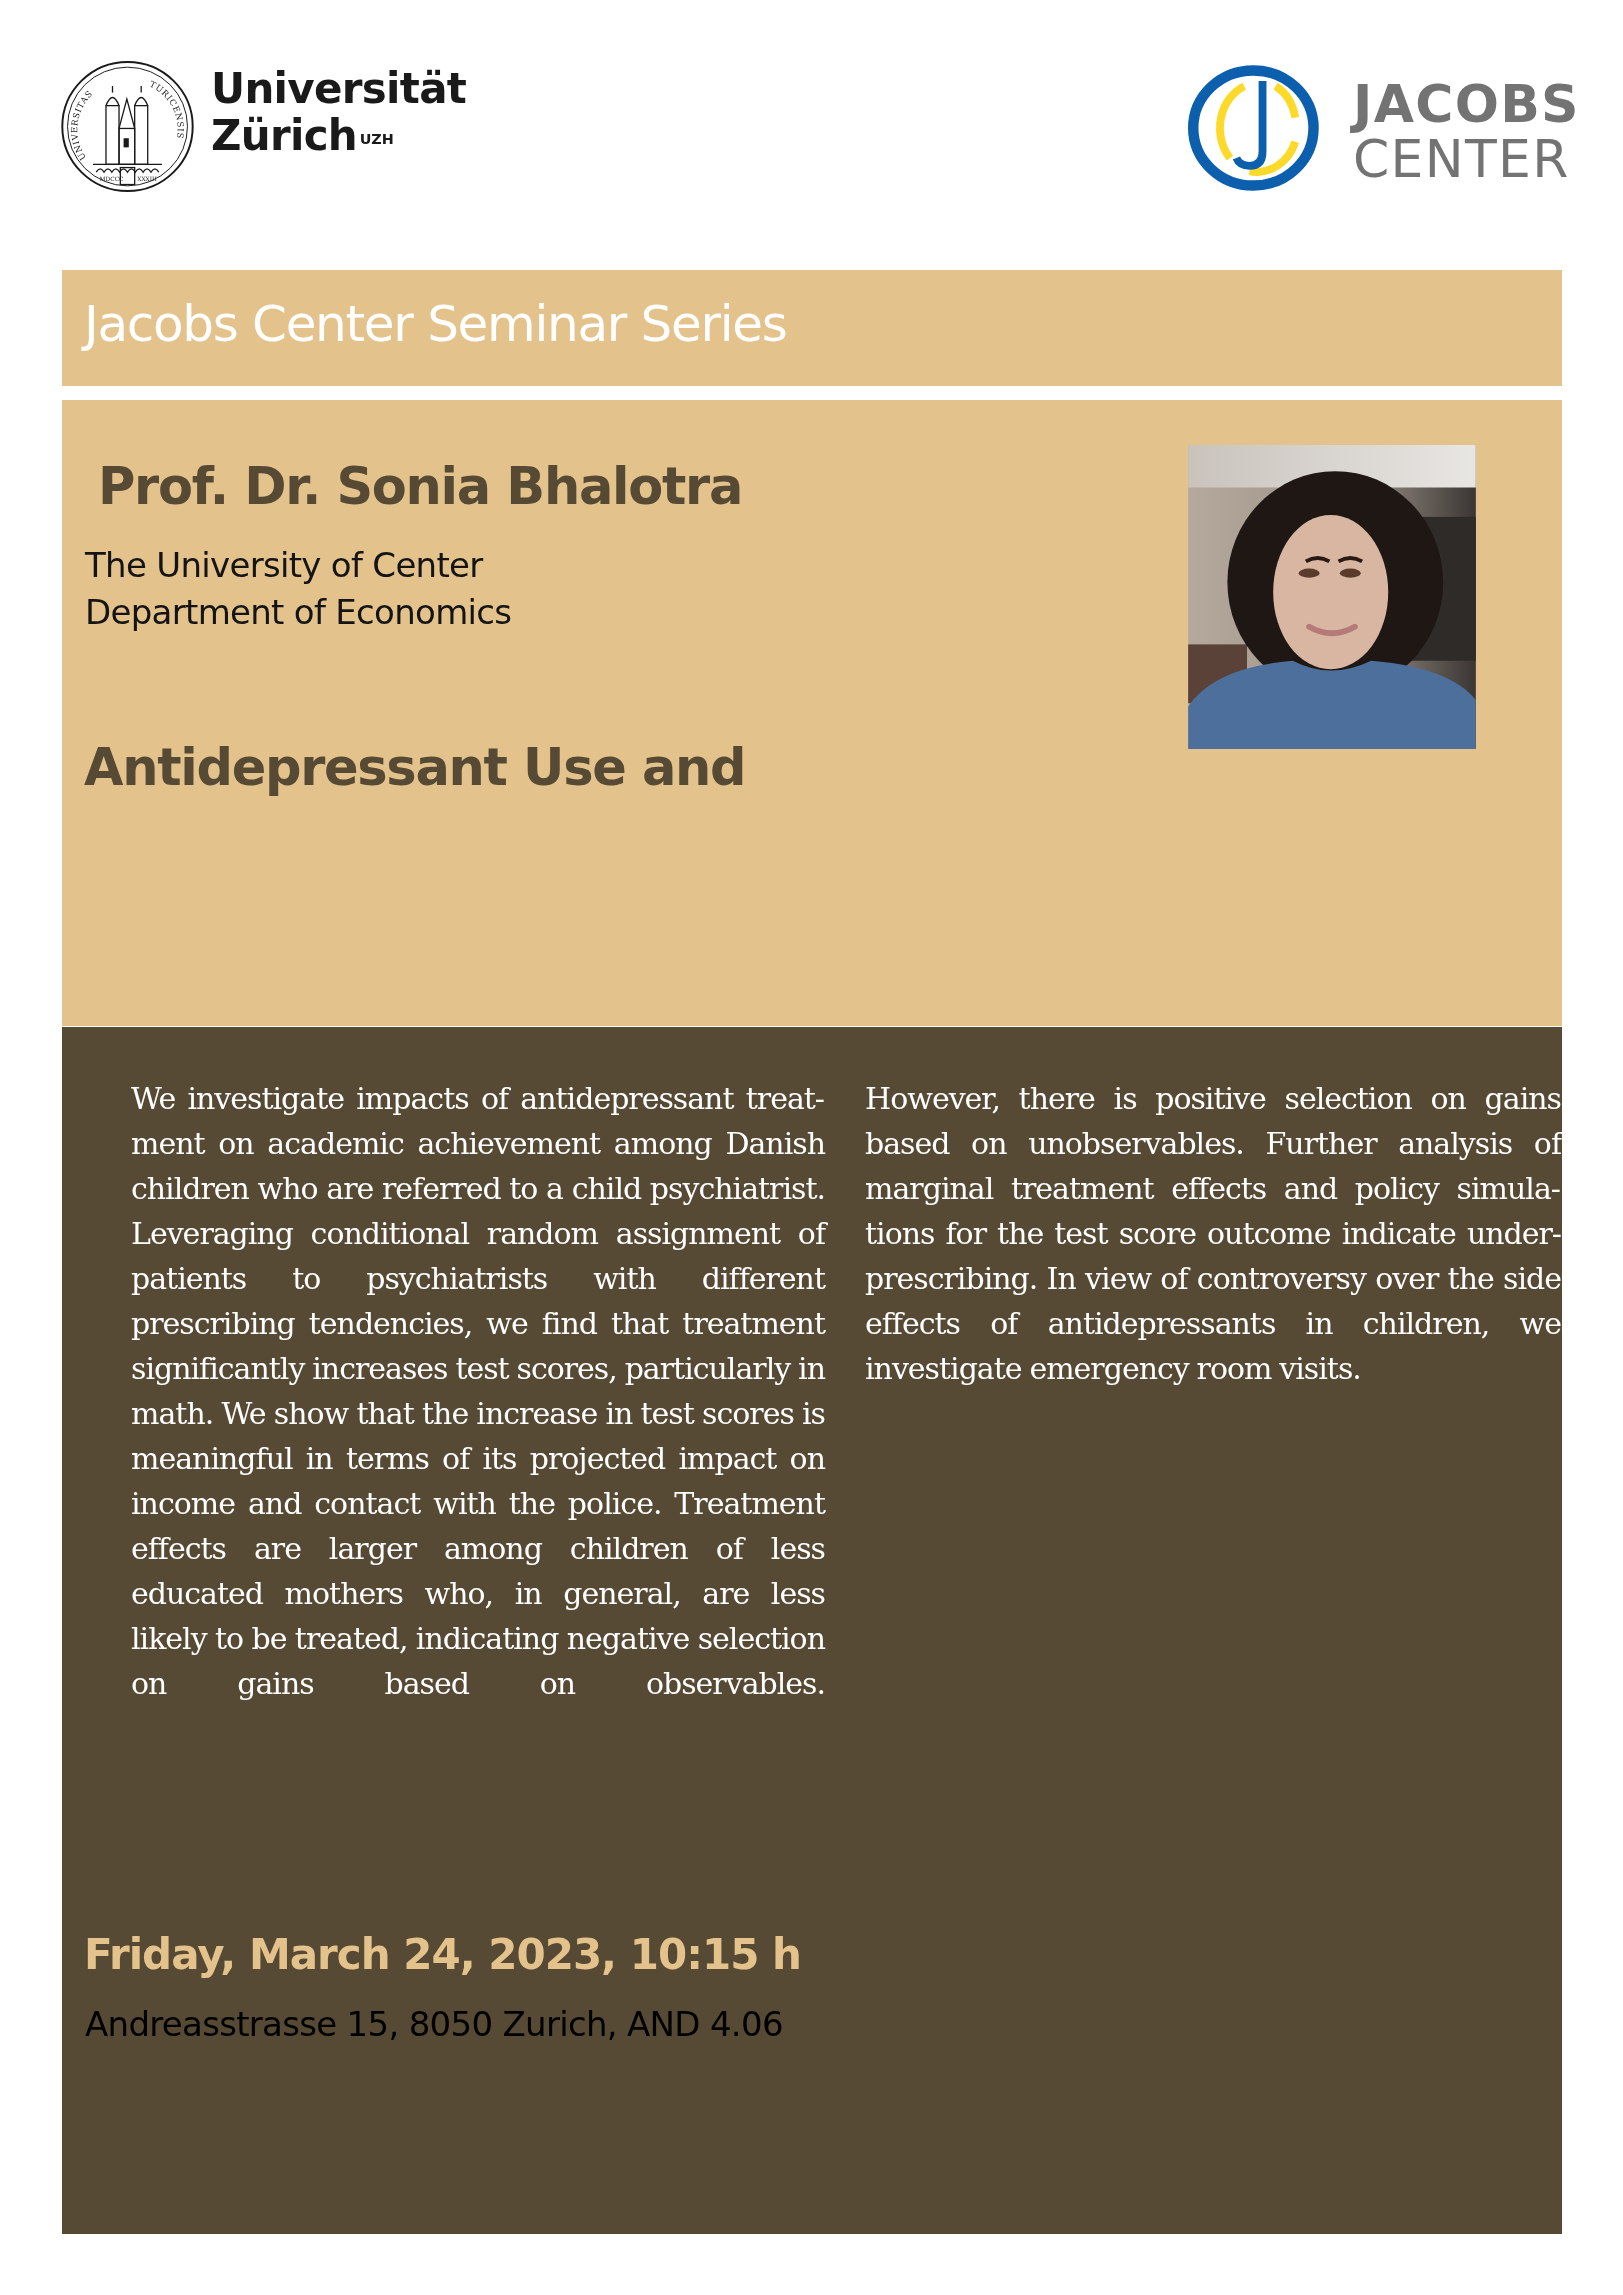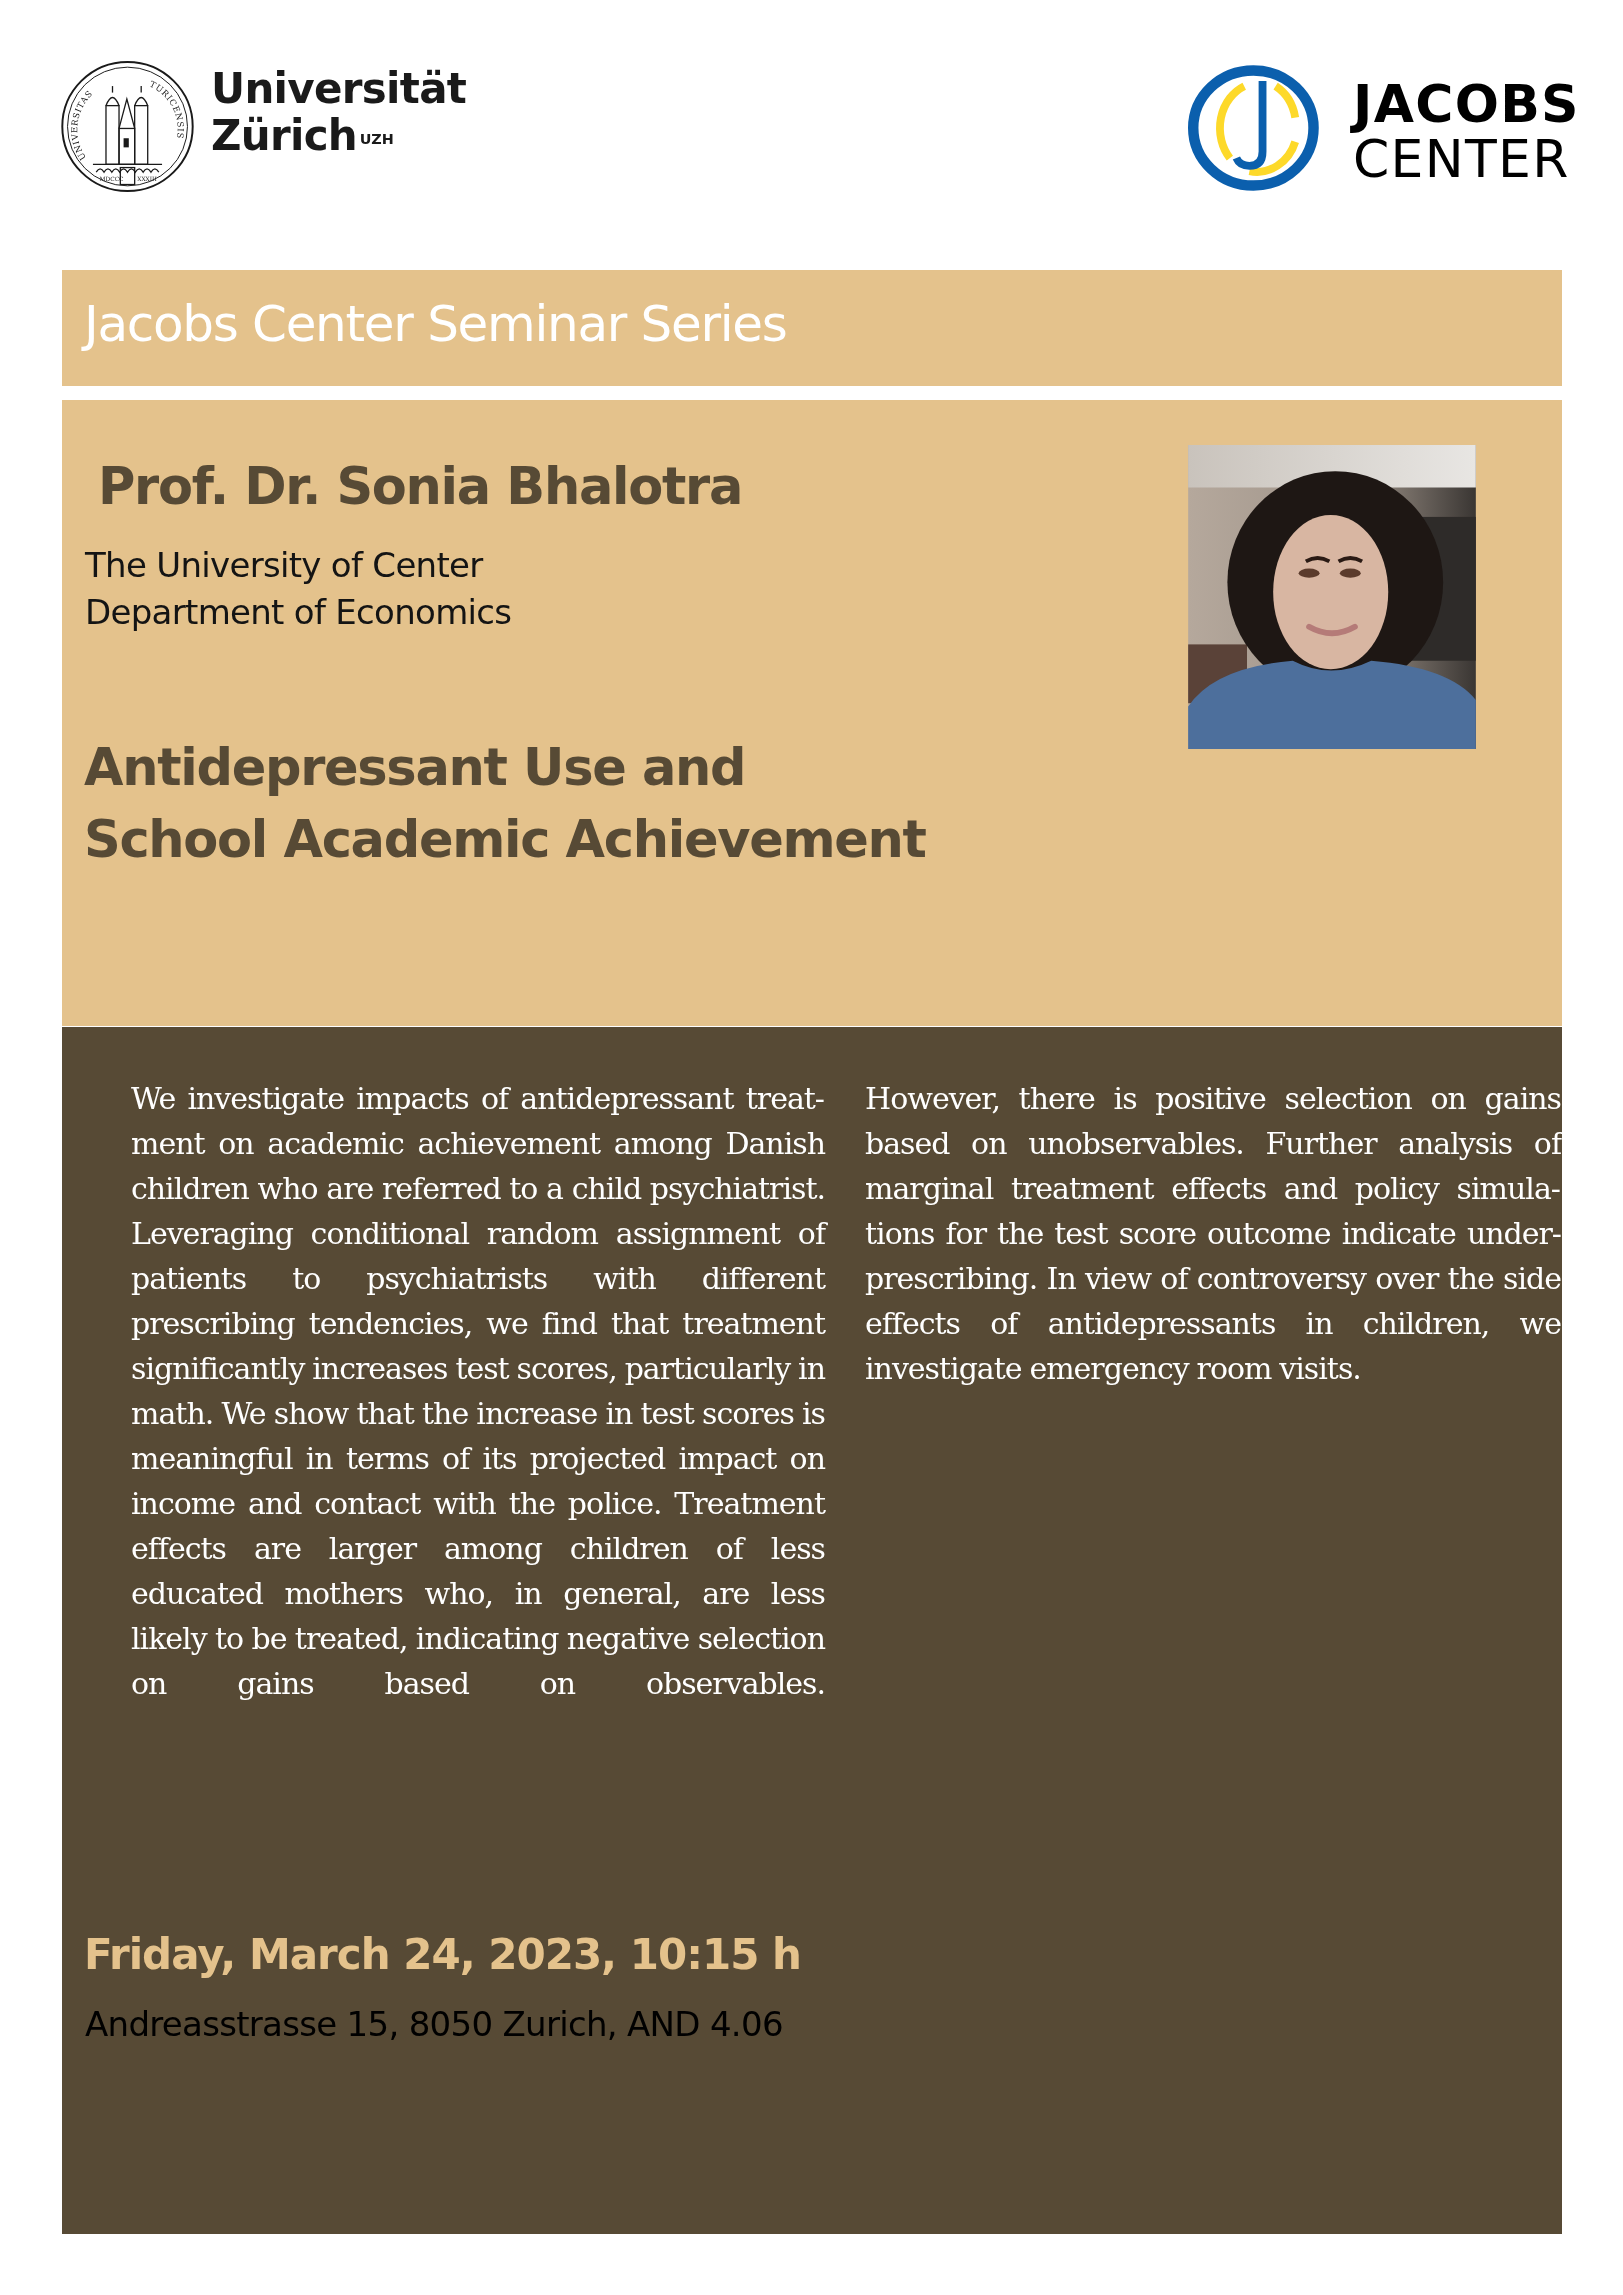--- a/index.html
+++ b/index.html
@@ -8,21 +8,21 @@
   .abs { position:absolute; }
 
   
   #uzh-seal { left:60px; top:60px; width:135px; height:133px; }
   #uzh-text { left:211px; top:65px; color:#1a1a1a; font-family:"DejaVu Sans", sans-serif;
               font-weight:bold; font-size:42px; line-height:47px; letter-spacing:-0.7px; }
   #uzh-text sup { font-size:14.4px; vertical-align:top; position:relative; top:3.9px; margin-left:2.6px; letter-spacing:0; }
 
   
   #jc-mark { left:1184px; top:60px; width:144px; height:136px; }
-  #jc-text { left:1353px; top:77px; color:#000000; font-family:"DejaVu Sans", sans-serif;
+  #jc-text { left:1353px; top:77px; color:#737373; font-family:"DejaVu Sans", sans-serif;
              font-size:52px; line-height:55px; letter-spacing:1.3px; }
   #jc-text .l1 { font-weight:bold; display:block; }
   #jc-text .l2 { font-weight:normal; display:block; }
 
   
   #band-series { left:62px; top:270px; width:1500px; height:116px; background:#e4c28c; }
   #band-stripe { left:62px; top:387px; width:1500px; height:13.7px; background:#ffffff; }
   #band-speaker { left:62px; top:400px; width:1500px; height:626px; background:#e4c28c; }
   #band-dark { left:62px; top:1027px; width:1500px; height:1207px; background:#574a35; }
 
@@ -108,21 +108,20 @@
 <div class="abs" id="band-dark"></div>
 
 <h1 class="abs" id="series-title" style="margin:0">Jacobs Center Seminar Series</h1>
 
 <h2 class="abs" id="speaker-name" style="margin:14px">Prof. Dr. Sonia Bhalotra</h2>
 <div class="abs affil" id="affil-1">The University of Center</div>
 <div class="abs affil" id="affil-2">Department of Economics</div>
 
 <h2 class="abs" id="talk-title" style="margin:0">
   <span style="display:block">Antidepressant Use and</span>
-  <span style="display:block">School Academic Achievement</span>
 </h2>
 
 <svg class="abs" id="photo" viewBox="0 0 440 465" aria-label="Portrait photo of the speaker">
   <defs>
     <linearGradient id="wall" x1="0" y1="0" x2="1" y2="0">
       <stop offset="0" stop-color="#b5a89c"></stop>
       <stop offset="0.6" stop-color="#9d9288"></stop>
       <stop offset="1" stop-color="#3a3633"></stop>
     </linearGradient>
     <linearGradient id="ceil" x1="0" y1="0" x2="1" y2="0">

